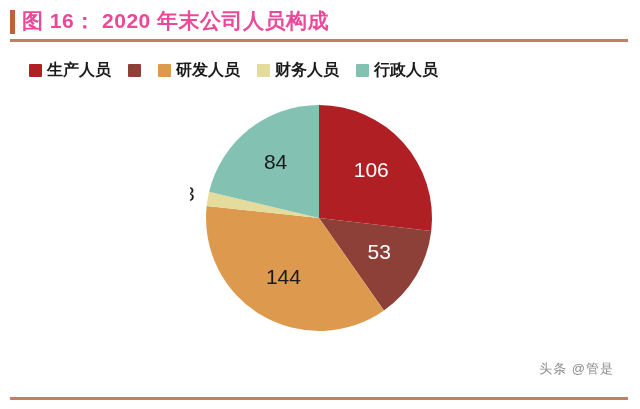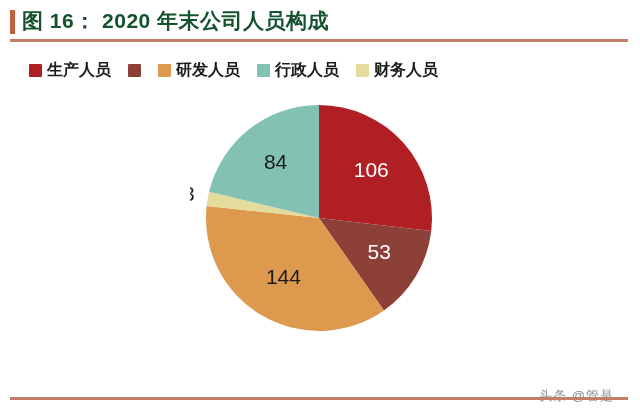--- a/index.html
+++ b/index.html
@@ -32,21 +32,21 @@
     width: 5px;
     height: 24px;
     background: #c0603c;
   }
   #title {
     position: absolute;
     left: 22px;
     top: 6px;
     font-size: 21px;
     font-weight: bold;
-    color: #14532d;
+    color: #ec4899;
     letter-spacing: 0.5px;
     white-space: nowrap;
     line-height: 30px;
   }
   #title-rule {
     position: absolute;
     left: 10px;
     top: 39px;
     width: 618px;
     height: 3px;
@@ -116,21 +116,21 @@
     fill: #1a1a1a;
     font-family: "Liberation Sans", "DejaVu Sans", sans-serif;
     font-size: 21px;
     text-anchor: middle;
     dominant-baseline: middle;
   }
   
   #watermark {
     position: absolute;
     right: 26px;
-    top: 387px;
+    top: 360px;
     font-size: 13px;
     color: #8c8c8c;
     letter-spacing: 1px;
     white-space: nowrap;
   }
 </style>
 </head>
 <body>
 
 <div id="page">
@@ -147,26 +147,26 @@
         <span class="legend-label">生产人员</span>
       </div>
       <div class="legend-item">
         <span class="legend-swatch" style="background: rgb(140, 64, 56);"></span>
       </div>
       <div class="legend-item">
         <span class="legend-swatch" style="background: rgb(221, 154, 79);"></span>
         <span class="legend-label">研发人员</span>
       </div>
       <div class="legend-item">
+        <span class="legend-swatch" style="background: rgb(228, 220, 156);"></span>
+        <span class="legend-label">财务人员</span>
+      </div>
+      <div class="legend-item">
         <span class="legend-swatch" style="background: rgb(131, 194, 179);"></span>
         <span class="legend-label">行政人员</span>
-      </div>
-      <div class="legend-item">
-        <span class="legend-swatch" style="background: rgb(228, 220, 156);"></span>
-        <span class="legend-label">财务人员</span>
       </div>
     </div>
 
   <div id="chart-area">
     <svg id="pie-svg" width="260" height="250" viewBox="0 0 260 250">
       <g id="pie-slices">
           <path d="M 129 123 L 129.00 10.00 A 113 113 0 0 1 241.25 136.00 Z" fill="#b01f24"></path>
           <path d="M 129 123 L 241.25 136.00 A 113 113 0 0 1 193.96 215.46 Z" fill="#8c4038"></path>
           <path d="M 129 123 L 193.96 215.46 A 113 113 0 0 1 16.65 110.89 Z" fill="#dd9a4f"></path>
           <path d="M 129 123 L 16.65 110.89 A 113 113 0 0 1 19.10 96.73 Z" fill="#e4dc9c"></path>

